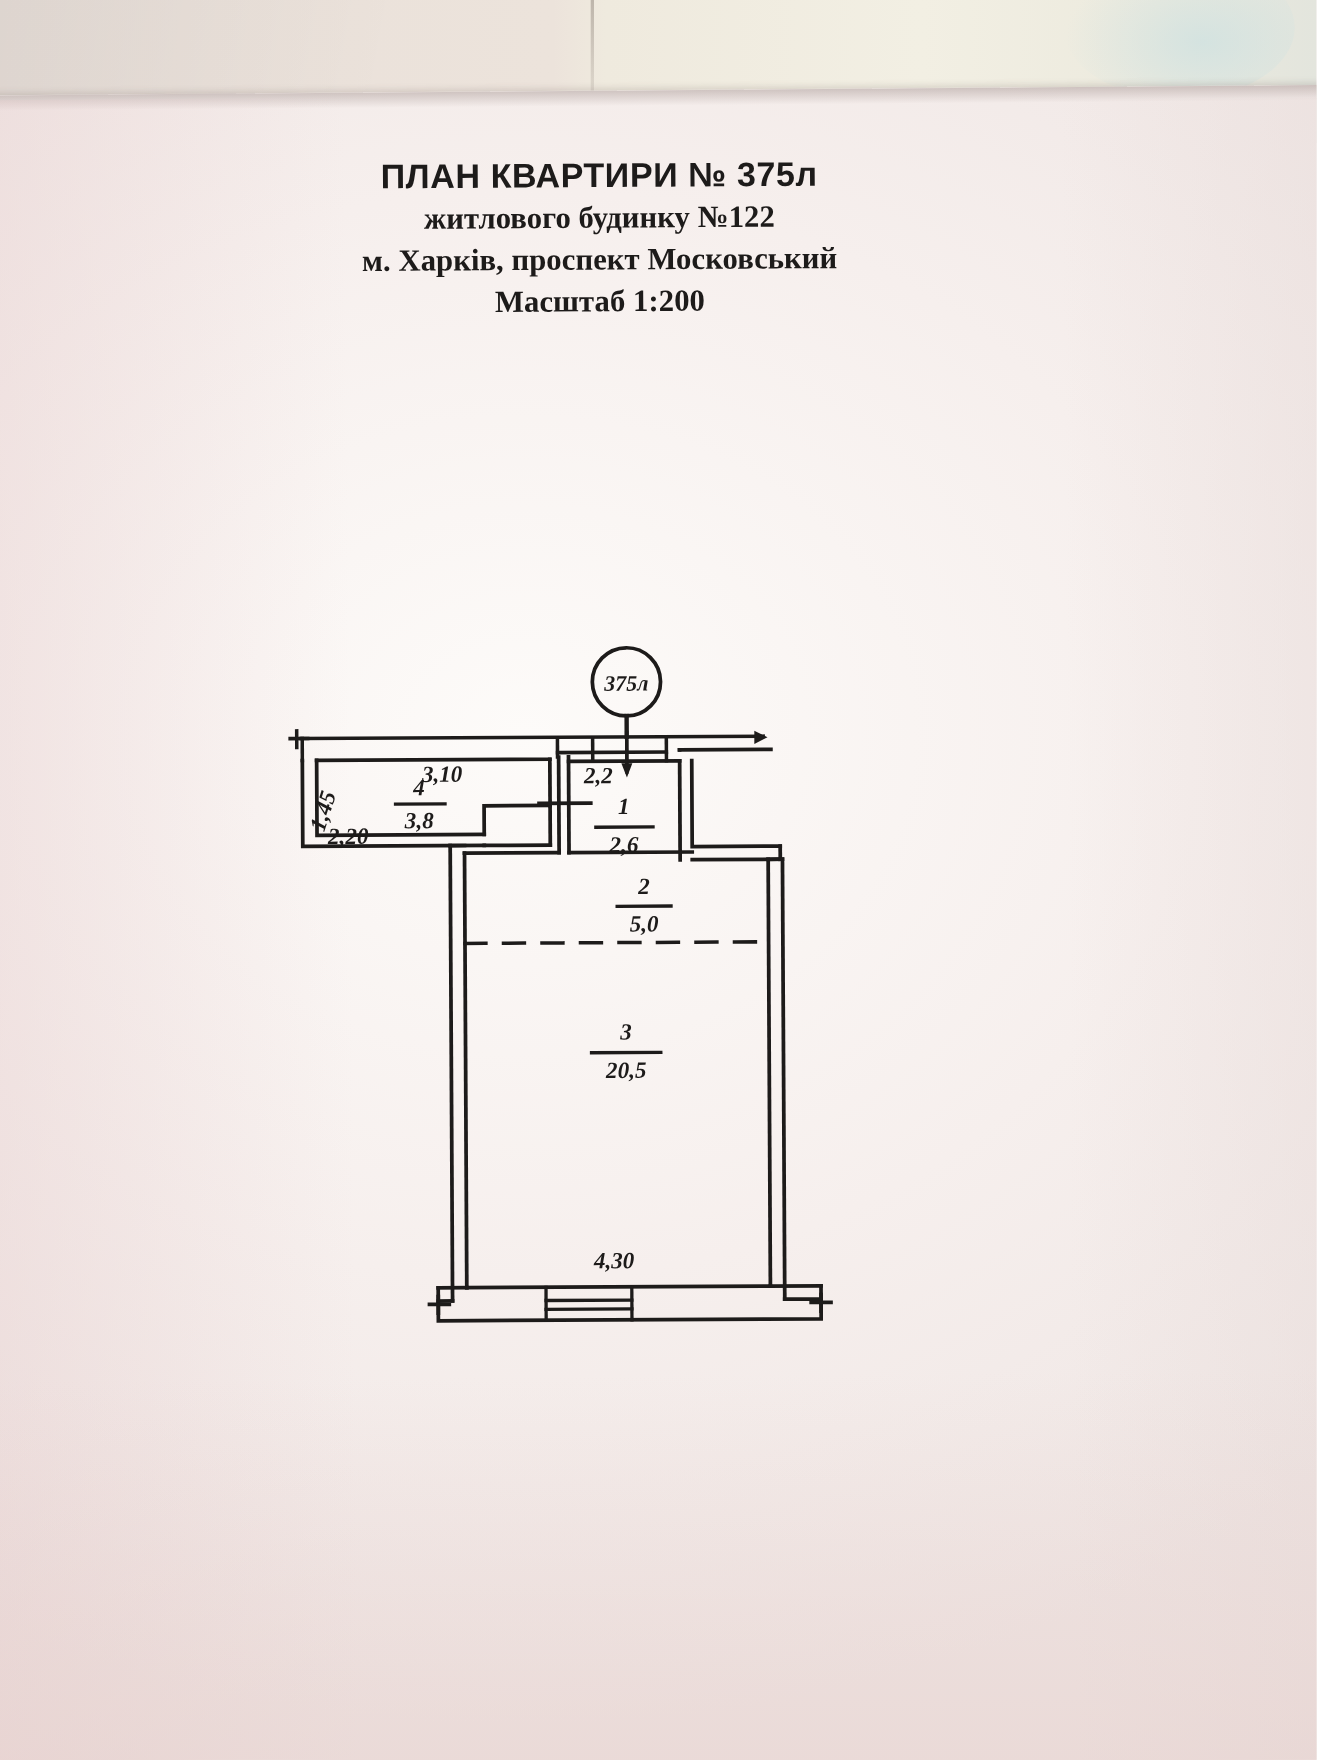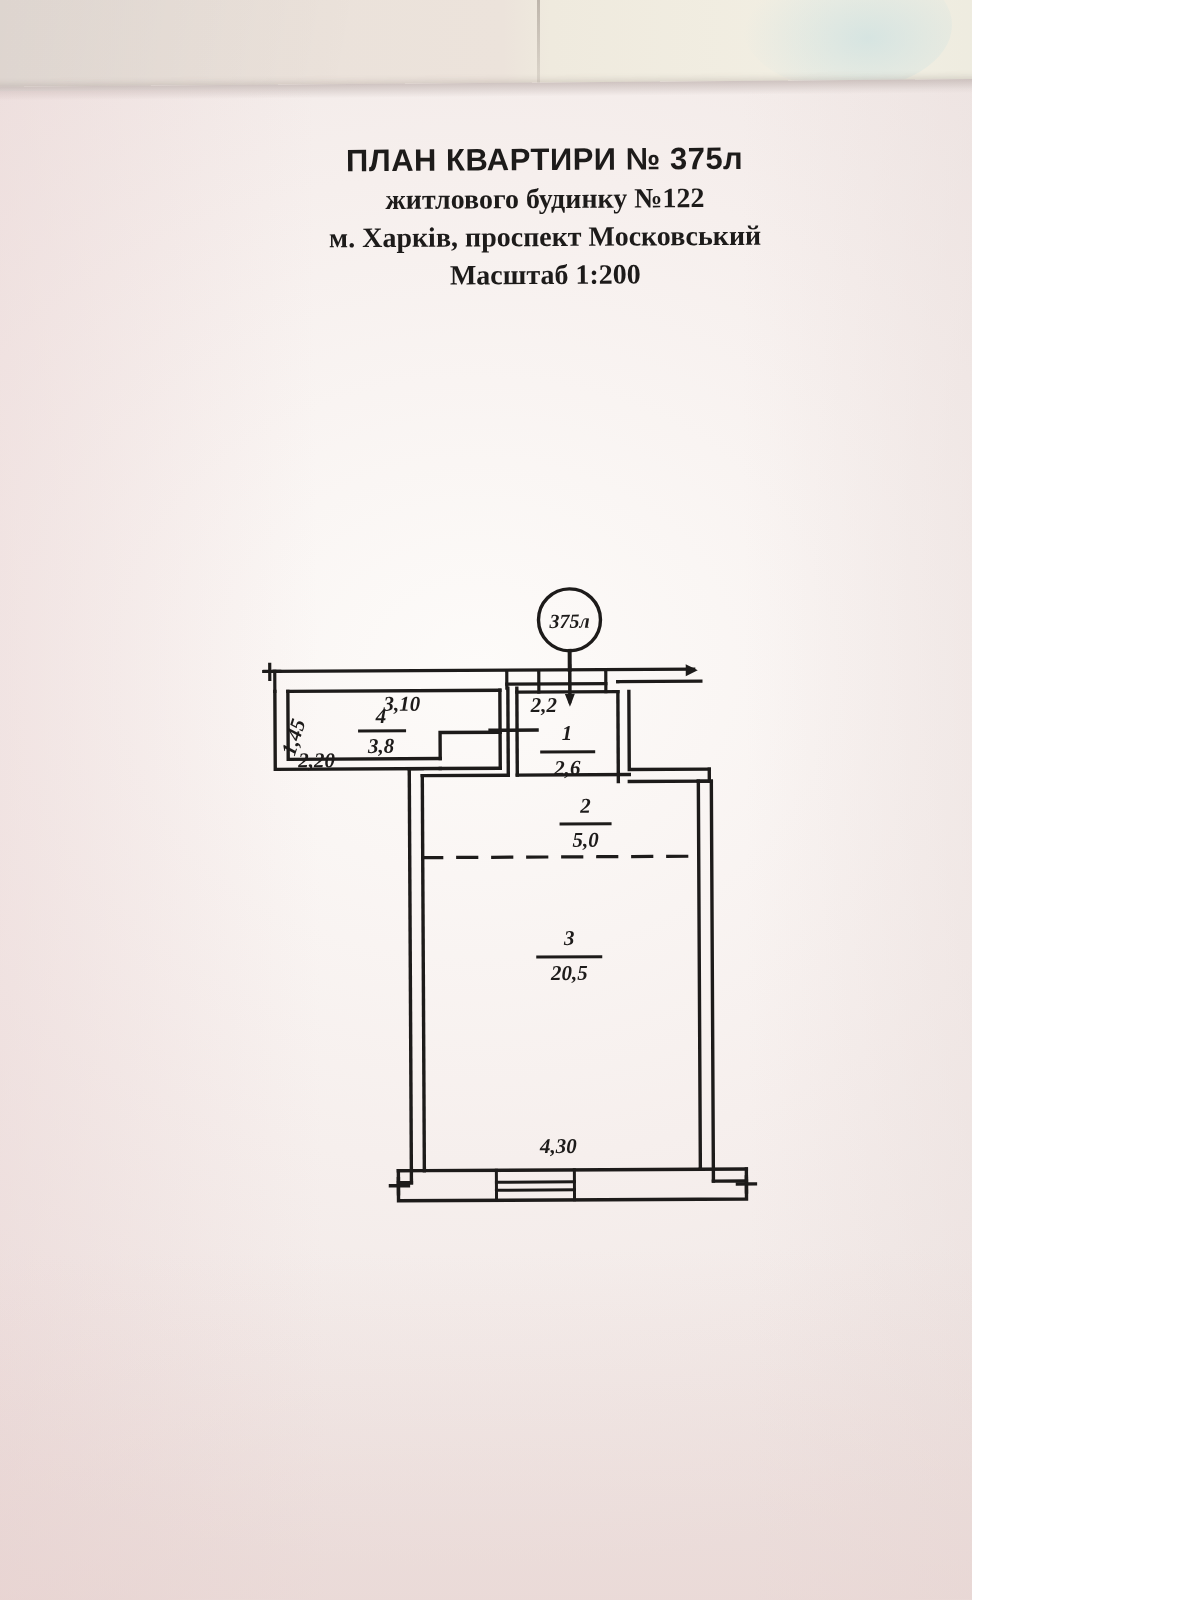--- a/index.html
+++ b/index.html
@@ -3,21 +3,21 @@
 <meta charset="utf-8">
 <title>План квартири</title>
 <style>
   html, body {
     margin: 0;
     padding: 0;
     background: #ffffff;
   }
   #page {
     position: relative;
-    width: 972px;
+    width: 1197px;
     height: 1600px;
     overflow: hidden;
     font-family: "Liberation Serif", serif;
     background: #f3ecea;
     text-decoration: underline;
   }
 
   
   .wall-bg {
     position: absolute;

